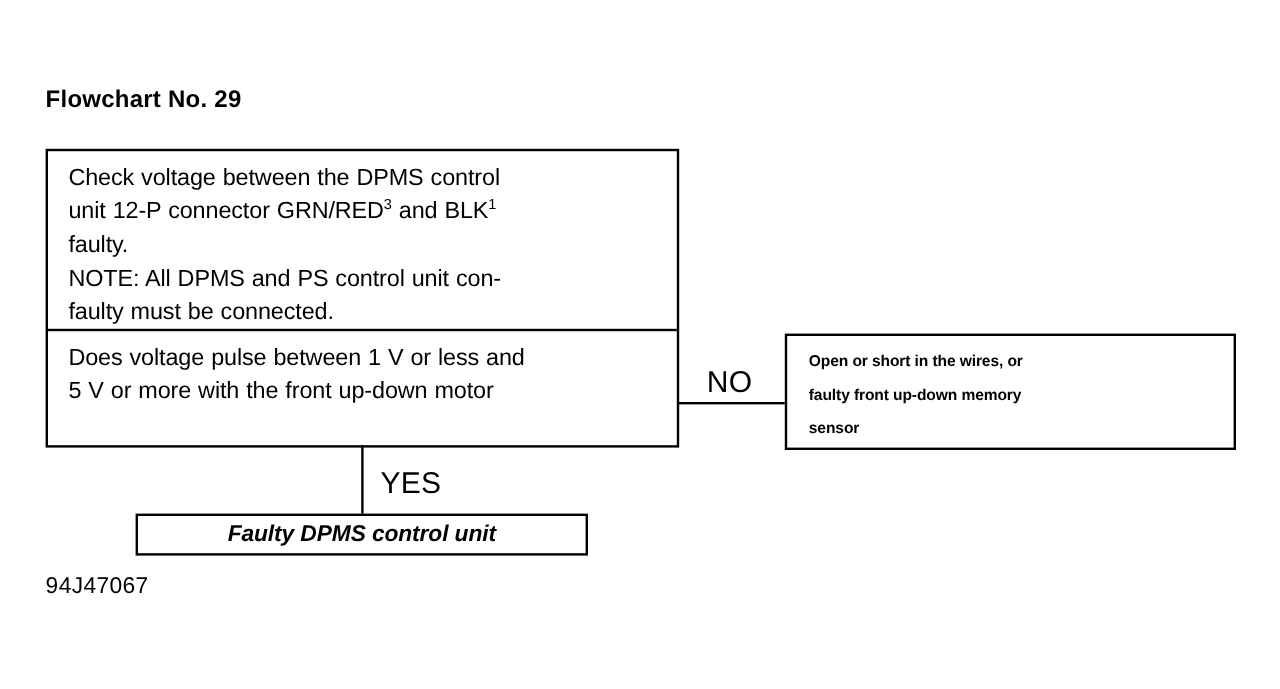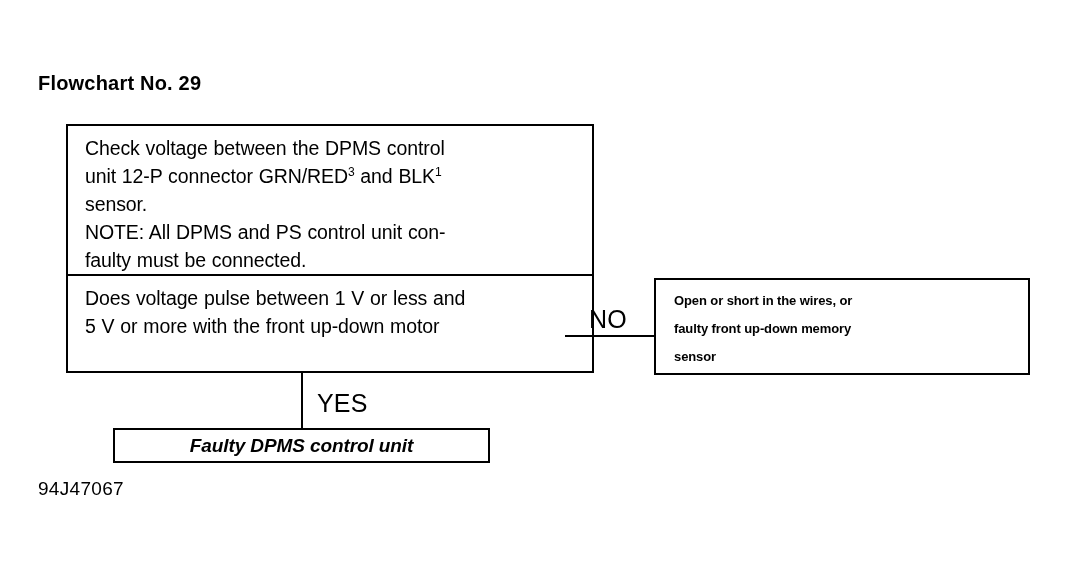--- a/index.html
+++ b/index.html
@@ -40,21 +40,20 @@
   }
 
   
   #box-check {
     left: 38px;
     top: 124px;
     width: 528px;
     height: 249px;
     display: flex;
     flex-direction: column;
-    margin-left: 28px;
   }
   .cell {
     box-sizing: border-box;
     padding: 8px 16px 10px 17px;
   }
   .cell-top {
     border-bottom: 2px solid #000000;
     height: 150px;
   }
   .cell-bottom {
@@ -162,21 +161,21 @@
 
 <div id="page">
 
   <div class="chart-title">Flowchart No. 29</div>
 
   <div class="box" id="box-check">
 
     <div class="cell cell-top">
       <p>Check voltage between the DPMS control</p>
       <p><span>unit 12-P connector GRN/RED</span><sup>3</sup><span> and BLK</span><sup>1</sup></p>
-      <p>sensor.</p>
+      <p>faulty.</p>
       <p>NOTE: All DPMS and PS control unit con-</p>
       <p>faulty must be connected.</p>
     </div>
 
     <div class="cell cell-bottom">
       <p>Does voltage pulse between 1 V or less and</p>
       <p>5 V or more with the front up-down motor</p>
     </div>
 
   </div>

